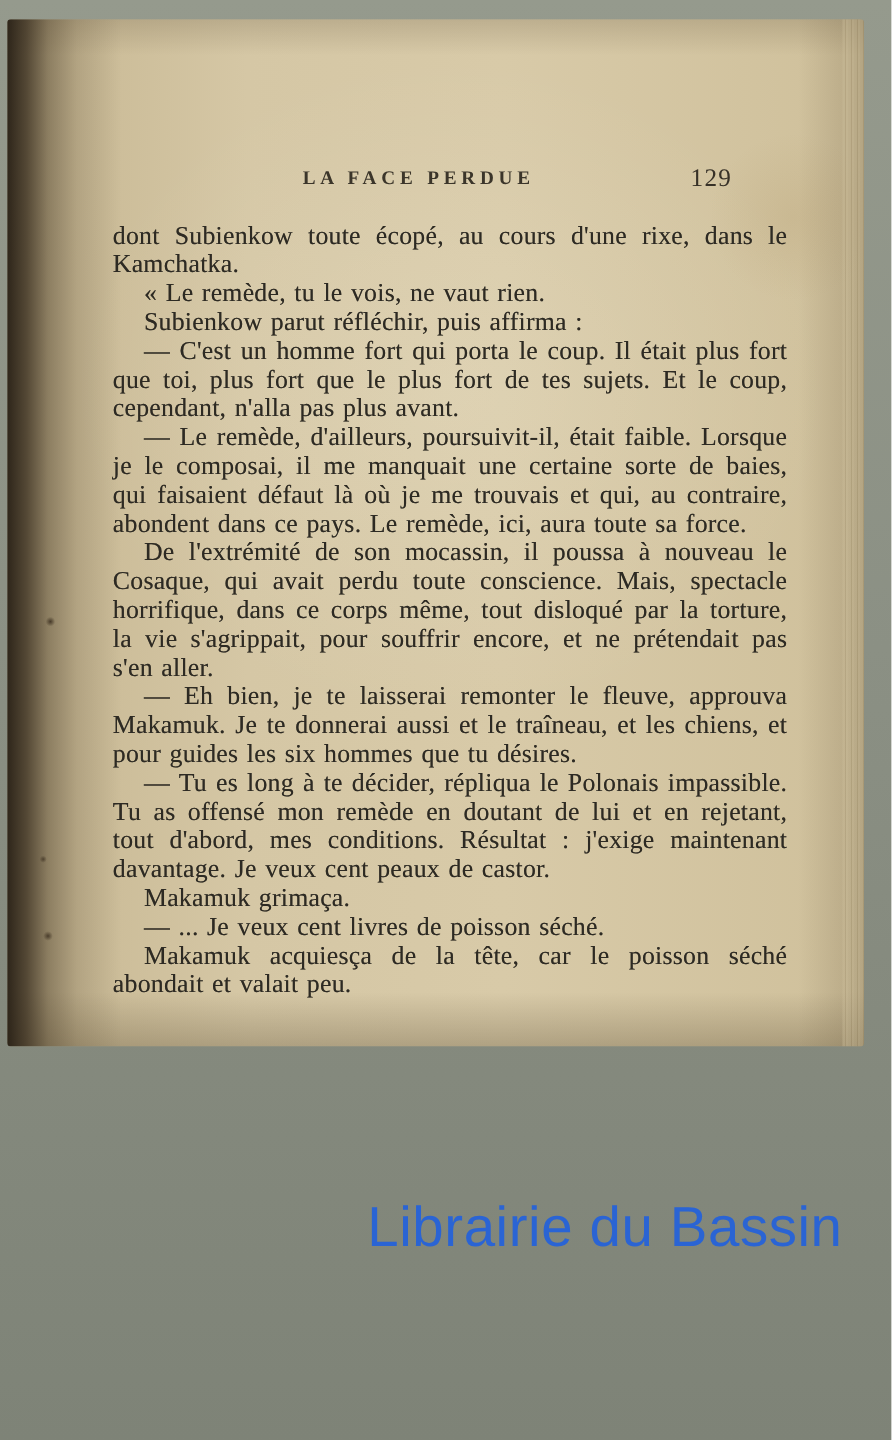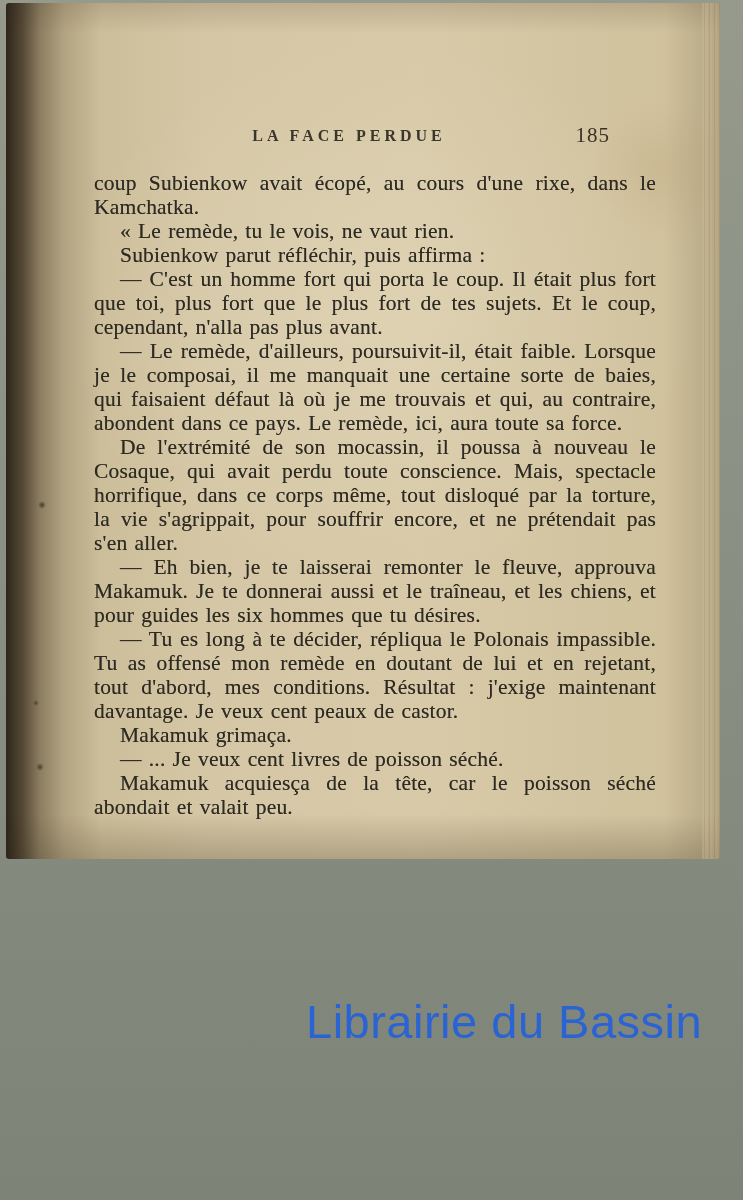--- a/index.html
+++ b/index.html
@@ -10,21 +10,21 @@
     height: 1200px;
     overflow: hidden;
     background: linear-gradient(180deg, #959a8d 0%, #8b9084 45%, #7f created846 0%, #7e8377 100%);
     background: linear-gradient(180deg, #959a8d 0%, #8b9084 45%, #7e8377 100%);
     font-family: "Liberation Serif", "DejaVu Serif", serif;
   }
 
   .page {
     position: absolute;
     left: 6px;
-    top: 3px;
+    top: 16px;
     width: 714px;
     height: 856px;
     border-radius: 3px;
     overflow: hidden;
     background:
       
       radial-gradient(circle 3px at 36px 502px, rgba(45,33,20,0.75), rgba(45,33,20,0) 4px),
       radial-gradient(circle 2px at 30px 700px, rgba(45,33,20,0.6), rgba(45,33,20,0) 3px),
       radial-gradient(circle 3px at 34px 764px, rgba(45,33,20,0.7), rgba(45,33,20,0) 4px),
       radial-gradient(circle 2px at 38px 893px, rgba(45,33,20,0.65), rgba(45,33,20,0) 3px),
@@ -128,25 +128,25 @@
 <div class="stage">
 
   <div class="page">
 
     <div class="fore-edge"></div>
 
     <div class="content">
 
       <div class="page-header">
         <span class="running-title">LA FACE PERDUE</span>
-        <span class="page-number">185</span>
+        <span class="page-number">129</span>
       </div>
 
       <div class="text-block">
-        <p class="first">coup Subienkow avait écopé, au cours d'une rixe, dans le Kamchatka.</p>
+        <p class="first">dont Subienkow toute écopé, au cours d'une rixe, dans le Kamchatka.</p>
         <p>« Le remède, tu le vois, ne vaut rien.</p>
         <p>Subienkow parut réfléchir, puis affirma :</p>
         <p>— C'est un homme fort qui porta le coup. Il était plus fort que toi, plus fort que le plus fort de tes sujets. Et le coup, cependant, n'alla pas plus avant.</p>
         <p>— Le remède, d'ailleurs, poursuivit-il, était faible. Lorsque je le composai, il me manquait une certaine sorte de baies, qui faisaient défaut là où je me trouvais et qui, au contraire, abondent dans ce pays. Le remède, ici, aura toute sa force.</p>
         <p>De l'extrémité de son mocassin, il poussa à nouveau le Cosaque, qui avait perdu toute conscience. Mais, spectacle horrifique, dans ce corps même, tout disloqué par la torture, la vie s'agrippait, pour souffrir encore, et ne prétendait pas s'en aller.</p>
         <p>— Eh bien, je te laisserai remonter le fleuve, approuva Makamuk. Je te donnerai aussi et le traîneau, et les chiens, et pour guides les six hommes que tu désires.</p>
         <p>— Tu es long à te décider, répliqua le Polonais impassible. Tu as offensé mon remède en doutant de lui et en rejetant, tout d'abord, mes conditions. Résultat : j'exige maintenant davantage. Je veux cent peaux de castor.</p>
         <p>Makamuk grimaça.</p>
         <p>— ... Je veux cent livres de poisson séché.</p>
         <p>Makamuk acquiesça de la tête, car le poisson séché abondait et valait peu.</p>

